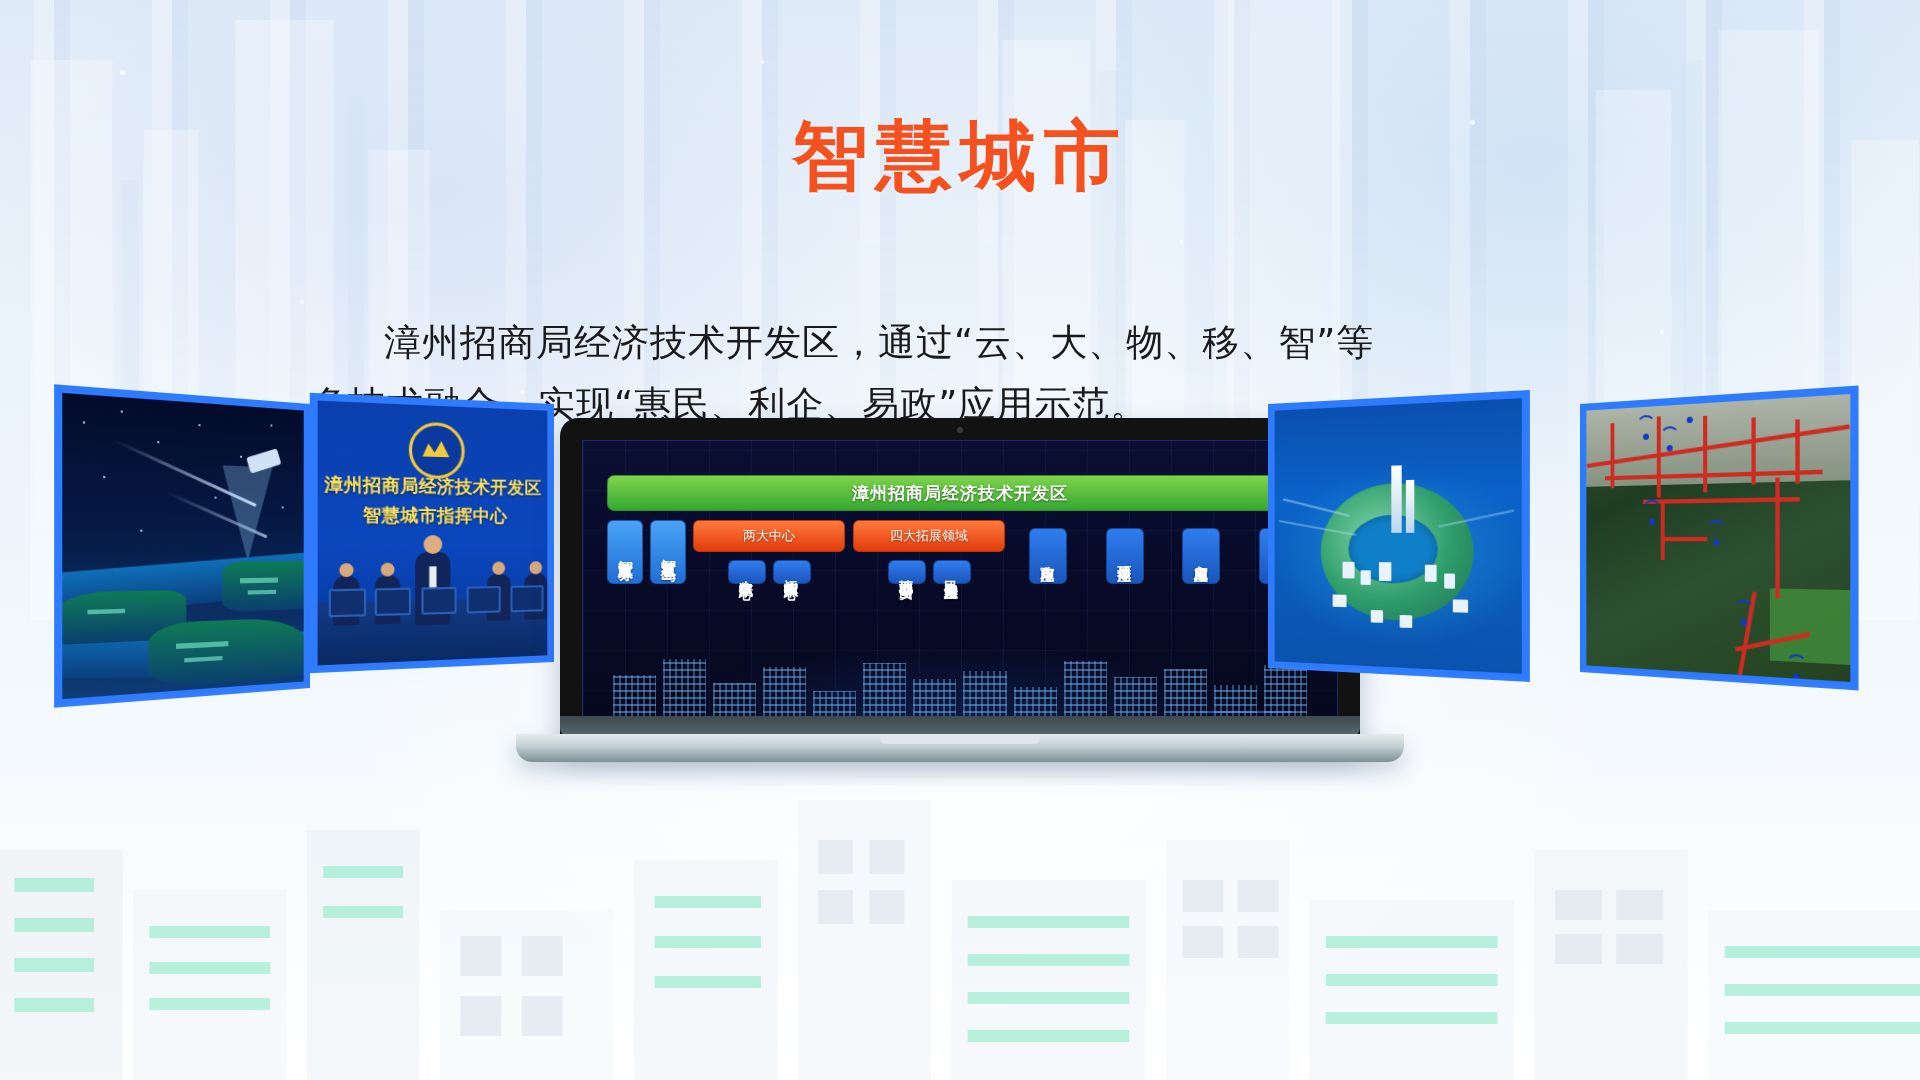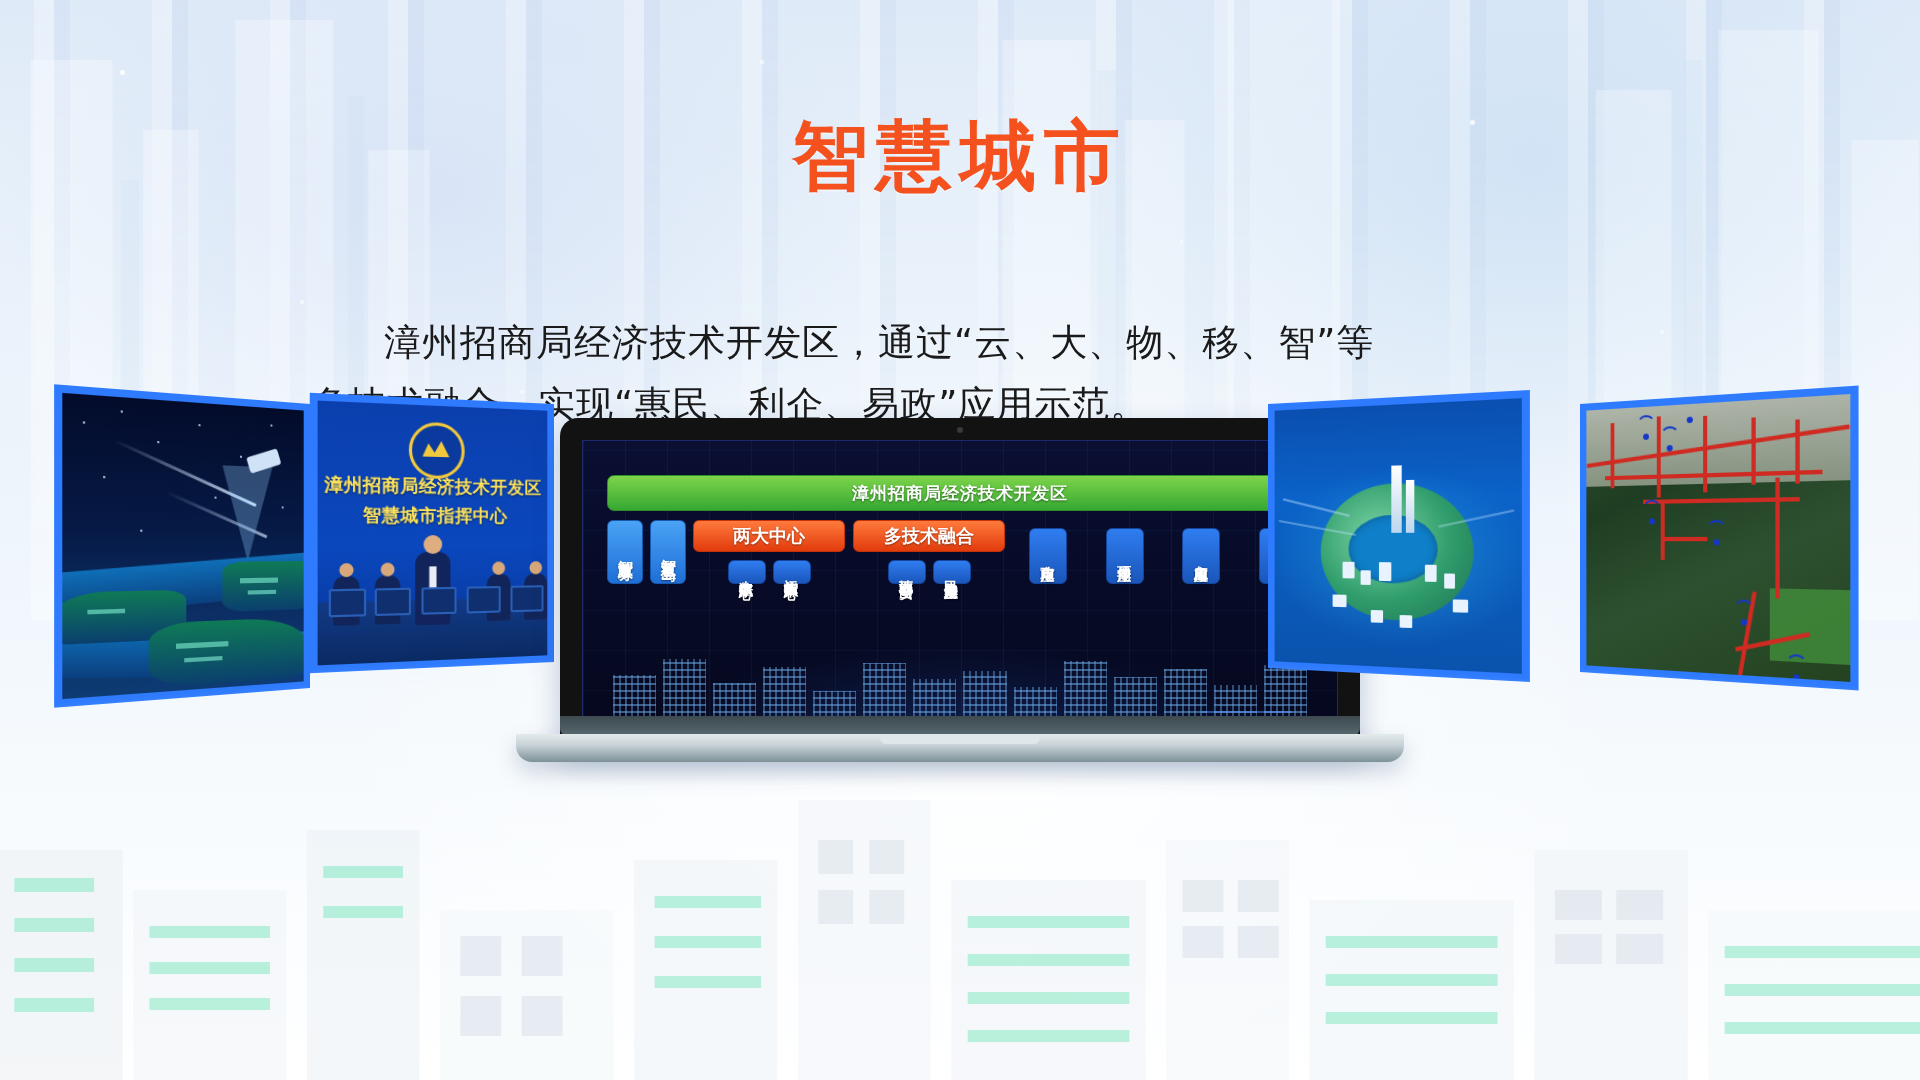--- a/index.html
+++ b/index.html
@@ -177,21 +177,21 @@
     writing-mode:vertical-rl;text-orientation:upright;letter-spacing:2px;padding:6px 0;
     background:linear-gradient(180deg,#4aa3f5,#1f6fd6);border:1px solid #1658ad;
     font-family:"DejaVu Sans","Liberation Sans",sans-serif;
     text-shadow:0 1px 2px rgba(0,0,0,.4);
   }
   .groups{flex:1;display:flex;gap:8px;}
   .group{display:flex;flex-direction:column;}
   .g-head{
     height:30px;border-radius:6px;display:flex;align-items:center;justify-content:center;
     background:linear-gradient(180deg,#ff7a3c,#e23b0d);border:1px solid #c23308;
-    color:#fff;font-weight:bold;font-size:18px;line-height:14px;text-align:center;
+    color:#fff;font-weight:normal;font-size:13px;line-height:14px;text-align:center;
     font-family:"DejaVu Sans","Liberation Sans",sans-serif;
     text-shadow:0 1px 2px rgba(0,0,0,.4);padding:0 6px;
   }
   .g-items{display:flex;gap:7px;margin-top:8px;flex:1;}
   .icell{
     width:36px;border-radius:6px;color:#fff;font-weight:bold;font-size:14px;
     display:flex;align-items:center;justify-content:center;text-align:center;
     writing-mode:vertical-rl;text-orientation:upright;letter-spacing:1px;padding:8px 0;
     background:linear-gradient(180deg,#2f7df0,#1a56bb);border:1px solid #14459a;
     font-family:"DejaVu Sans","Liberation Sans",sans-serif;
@@ -388,21 +388,21 @@
 
               <div class="group g-2" style="flex:0 0 152px">
                 <div class="g-head">两大中心</div>
                 <div class="g-items">
                   <div class="icell">大数据中心</div>
                   <div class="icell">运营指挥中心</div>
                 </div>
               </div>
 
               <div class="group g-2" style="flex:0 0 152px">
-                <div class="g-head">多技术融合</div>
+                <div class="g-head">四大拓展领域</div>
                 <div class="g-items">
                   <div class="icell">地下管网安全</div>
                   <div class="icell">民生关爱应用</div>
                 </div>
               </div>
 
               <div class="group" style="flex:1">
                 <div class="g-items" style="justify-content:space-around">
                   <div class="icell">市政应用</div>
                   <div class="icell">环保应用</div>

